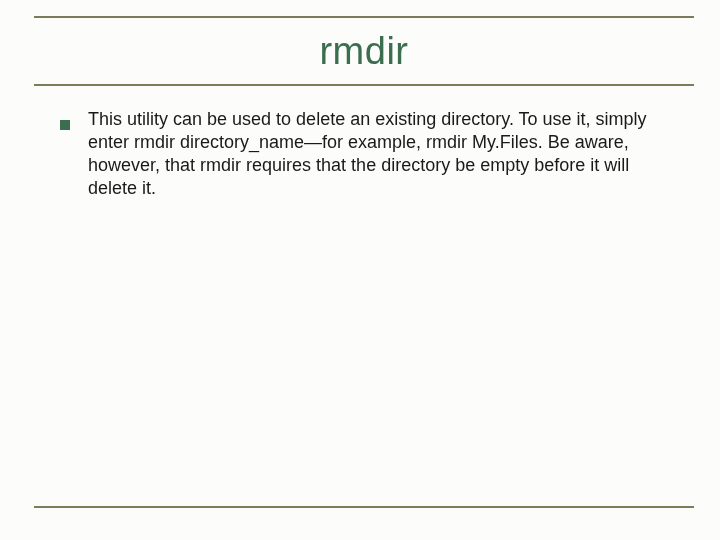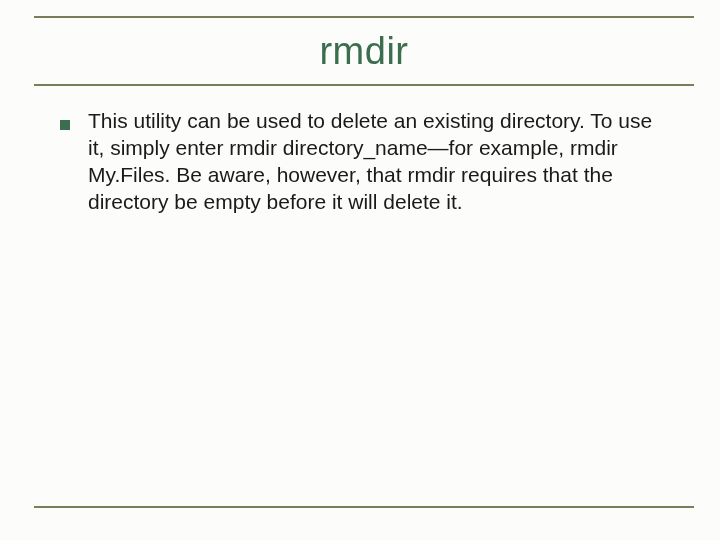--- a/index.html
+++ b/index.html
@@ -47,21 +47,21 @@
     }
     .bullet-icon {
       flex: 0 0 auto;
       width: 10px;
       height: 10px;
       background: #3b6e4f;
       margin-top: 12px;
       margin-right: 18px;
     }
     .bullet-text {
-      font-size: 21px;
+      font-size: 18px;
       line-height: 1.28;
       color: #1a1a1a;
       font-weight: 400;
     }
     .rule-bottom {
       position: absolute;
       left: 34px;
       right: 26px;
       bottom: 32px;
       height: 2px;

